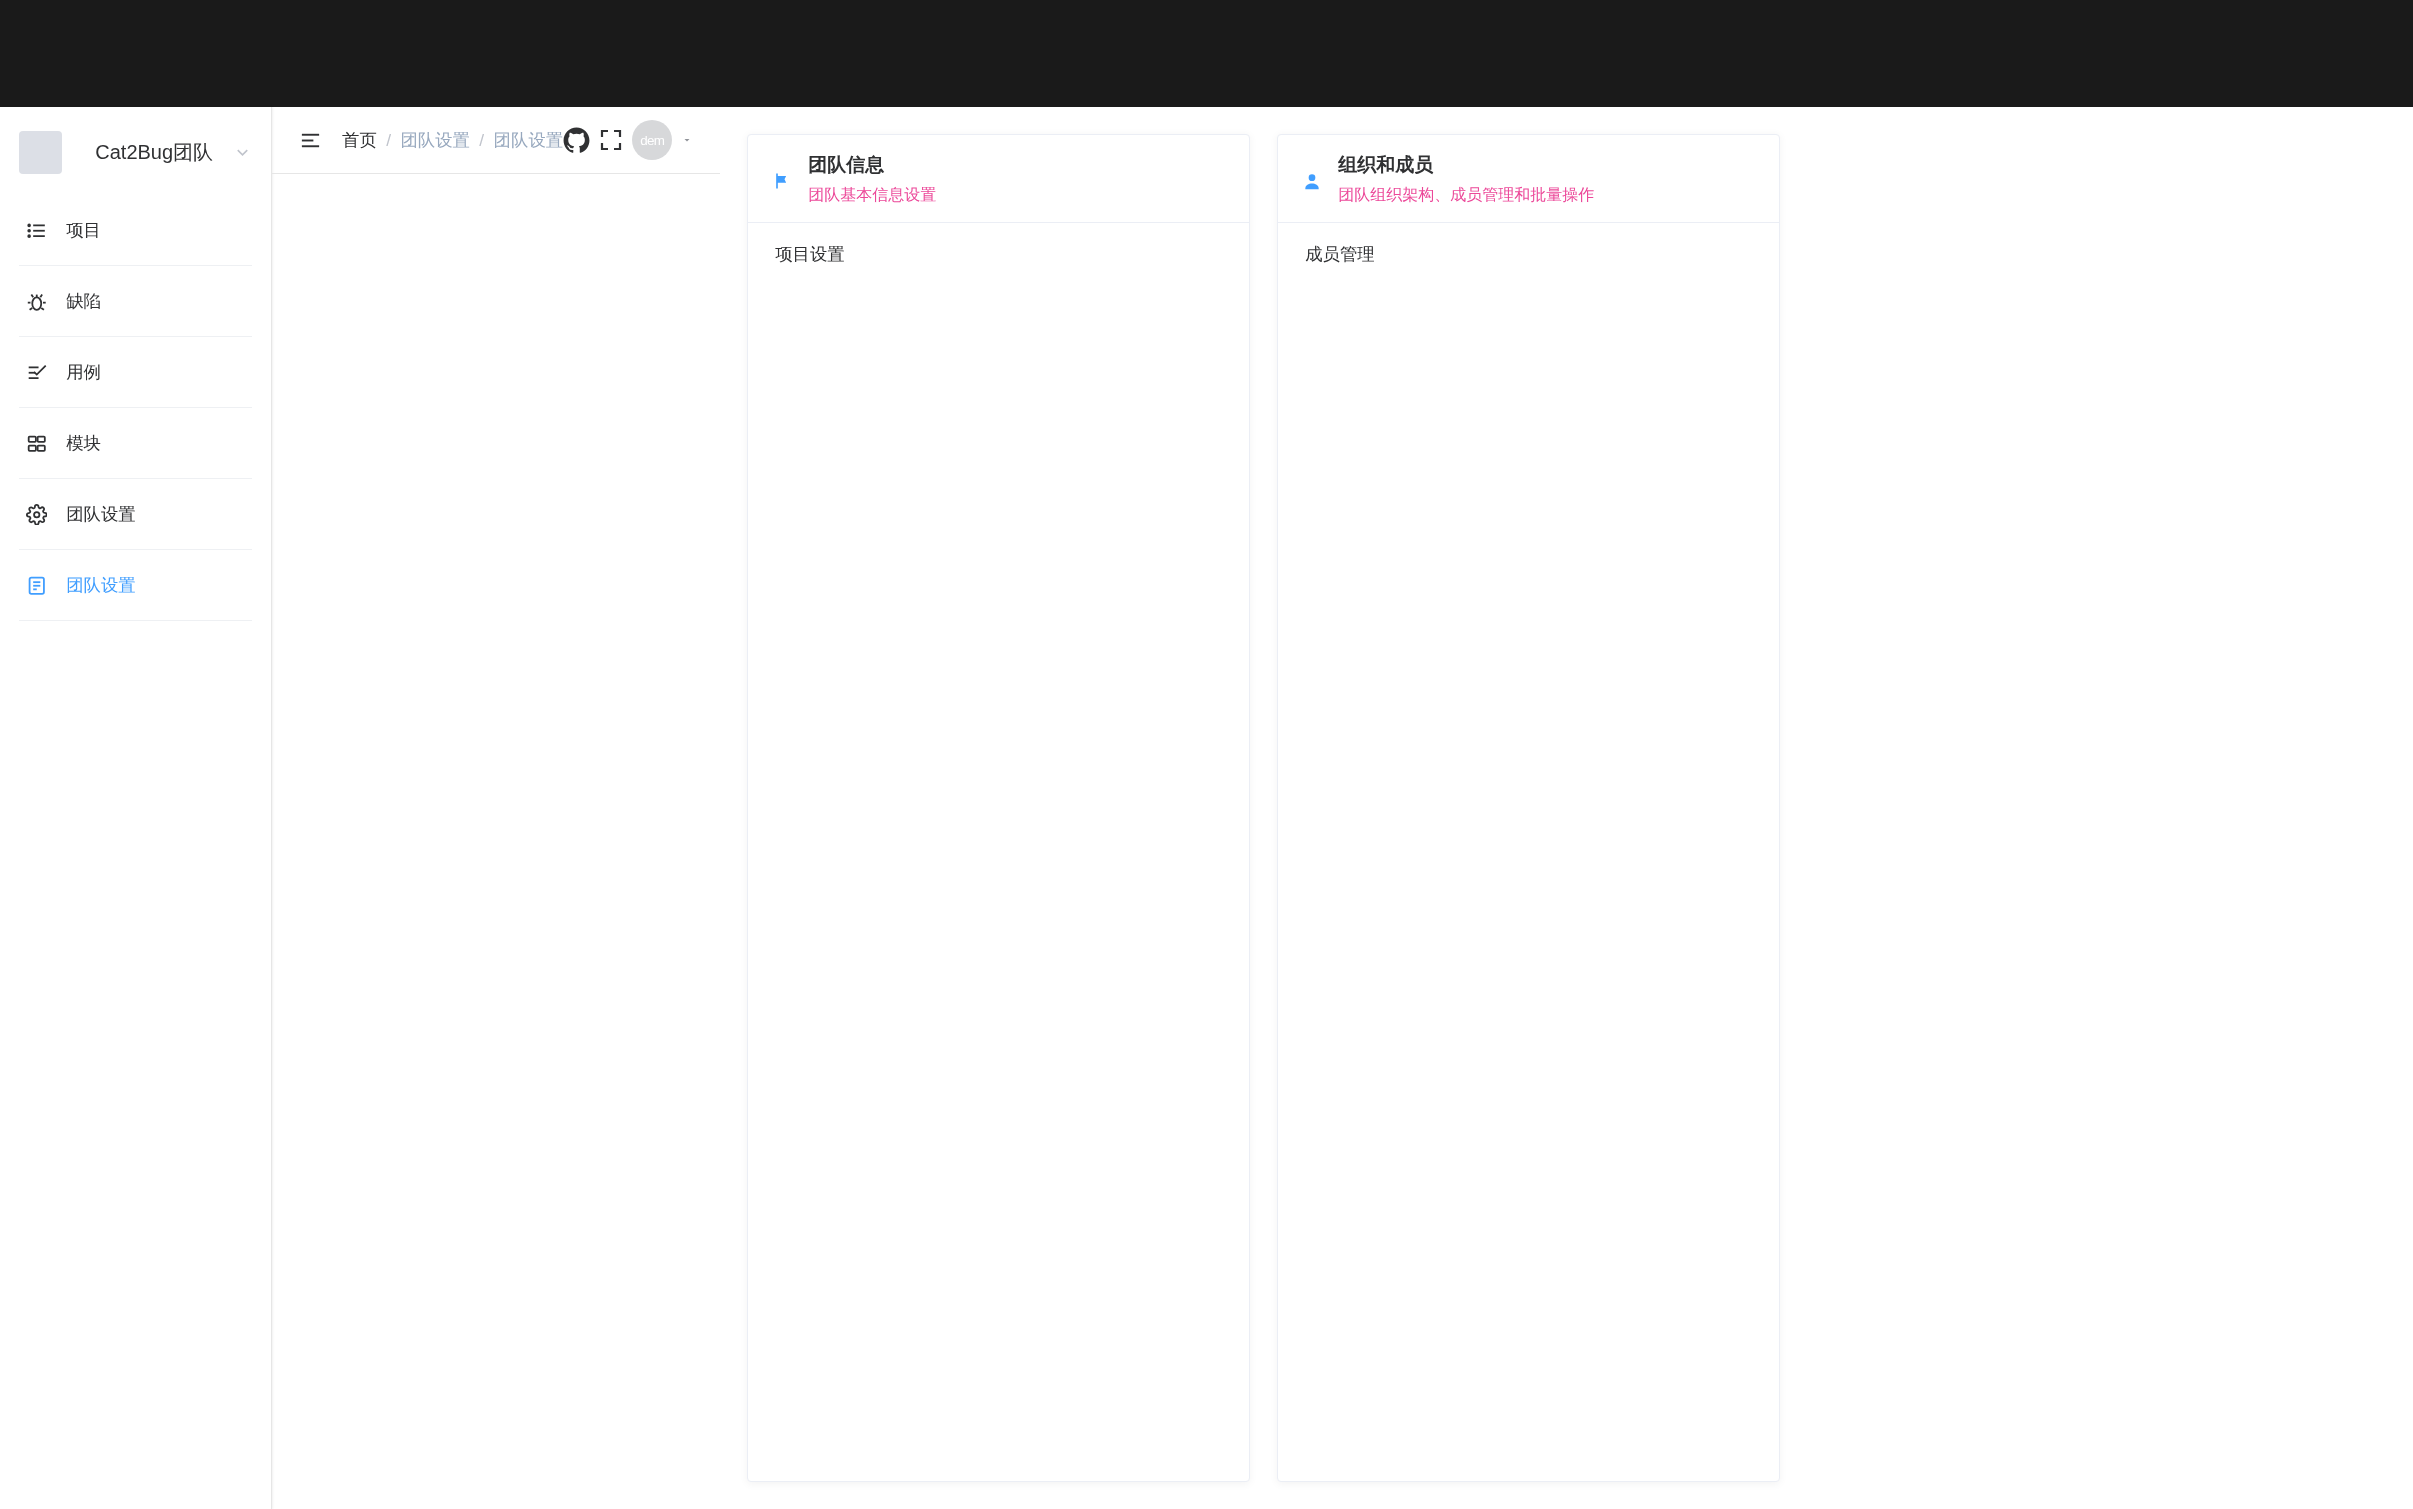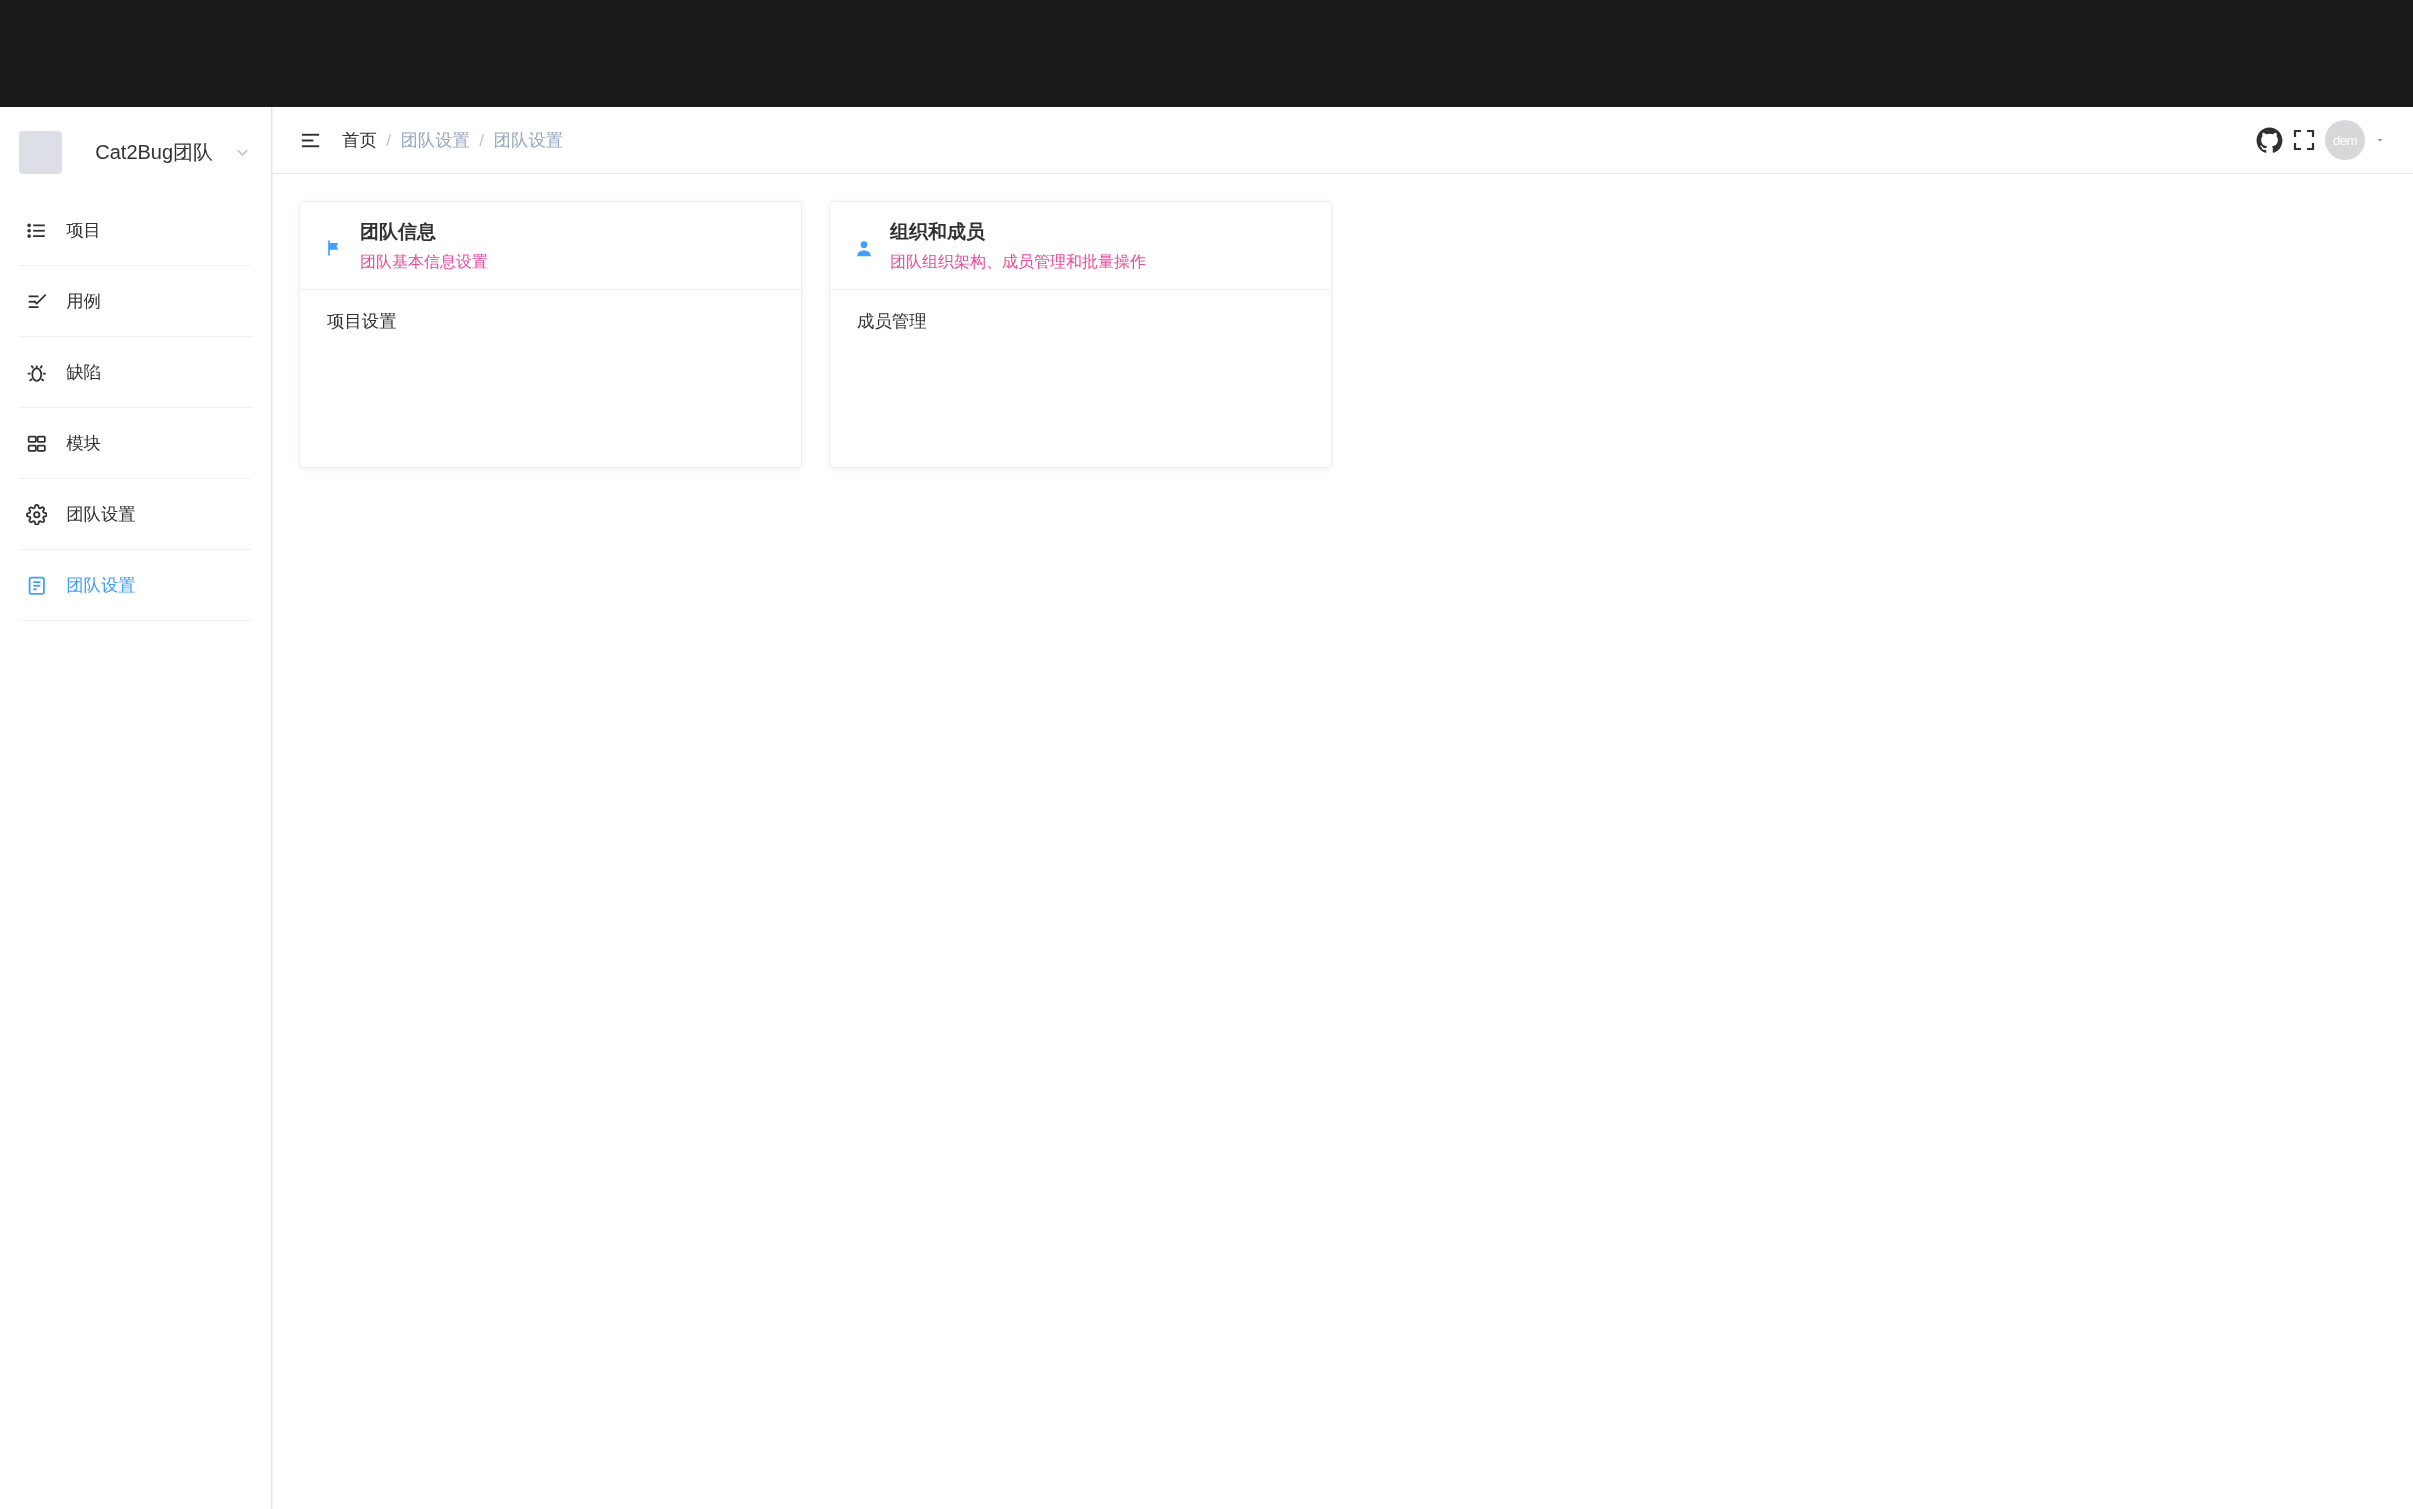--- a/index.html
+++ b/index.html
@@ -74,21 +74,21 @@
   color: #303133;
 }
 .nav-item.active {
   color: #409eff;
 }
 .nav-item.active .nav-icon { color: #409eff; }
 .nav-label { font-size: 17.4px; }
 .main-area {
   flex: 1;
   display: flex;
-  flex-direction: column;
+  flex-direction: row;
   overflow: auto;
 }
 .header {
   display: flex;
   align-items: center;
   justify-content: space-between;
   height: 67px;
   padding: 0 27px;
   border-bottom: 0.7px solid #e6e6e6;
 }
@@ -190,43 +190,43 @@
               <circle cx="3.5" cy="6" r="1"></circle>
               <circle cx="3.5" cy="12" r="1"></circle>
               <circle cx="3.5" cy="18" r="1"></circle>
             </svg>
         </span>
         <span class="nav-label">项目</span>
       </div>
       <div class="nav-item">
         <span class="nav-icon">
           <svg width="21.5" height="21.5" viewBox="0 0 24 24" fill="none" stroke="currentColor" stroke-width="2">
-              <polyline points="9 11 12 14 22 4"></polyline>
-              <line x1="8" y1="6" x2="21" y2="6" opacity="0"></line>
-              <line x1="3" y1="6" x2="14" y2="6"></line>
-              <line x1="3" y1="12" x2="10" y2="12"></line>
-              <line x1="3" y1="18" x2="14" y2="18"></line>
-            </svg>
-        </span>
-        <span class="nav-label">用例</span>
-      </div>
-      <div class="nav-item">
-        <span class="nav-icon">
-          <svg width="21.5" height="21.5" viewBox="0 0 24 24" fill="none" stroke="currentColor" stroke-width="2">
               <ellipse cx="12" cy="14" rx="5" ry="7"></ellipse>
               <path d="M12 7V4"></path>
               <path d="M8 7l-2-3"></path>
               <path d="M16 7l2-3"></path>
               <path d="M5 13H2"></path>
               <path d="M19 13h3"></path>
               <path d="M7 19l-3 2"></path>
               <path d="M17 19l3 2"></path>
             </svg>
         </span>
         <span class="nav-label">缺陷</span>
+      </div>
+      <div class="nav-item">
+        <span class="nav-icon">
+          <svg width="21.5" height="21.5" viewBox="0 0 24 24" fill="none" stroke="currentColor" stroke-width="2">
+              <polyline points="9 11 12 14 22 4"></polyline>
+              <line x1="8" y1="6" x2="21" y2="6" opacity="0"></line>
+              <line x1="3" y1="6" x2="14" y2="6"></line>
+              <line x1="3" y1="12" x2="10" y2="12"></line>
+              <line x1="3" y1="18" x2="14" y2="18"></line>
+            </svg>
+        </span>
+        <span class="nav-label">用例</span>
       </div>
       <div class="nav-item">
         <span class="nav-icon">
           <svg width="21.5" height="21.5" viewBox="0 0 24 24" fill="none" stroke="currentColor" stroke-width="2">
               <rect x="3" y="4" width="8" height="6" rx="1"></rect>
               <rect x="13" y="4" width="8" height="6" rx="1"></rect>
               <rect x="3" y="14" width="8" height="6" rx="1"></rect>
               <rect x="13" y="14" width="8" height="6" rx="1"></rect>
             </svg>
         </span>

